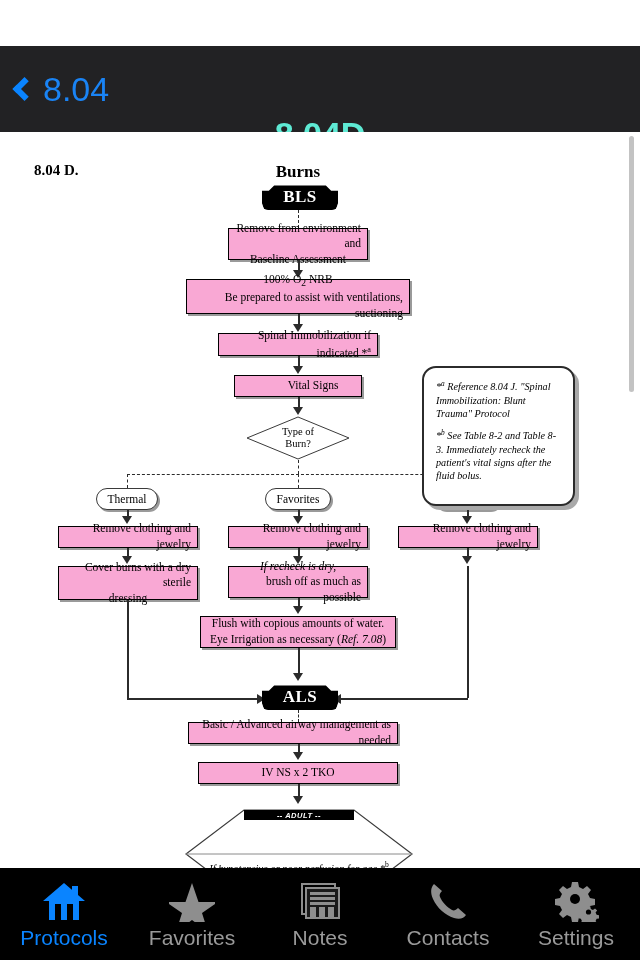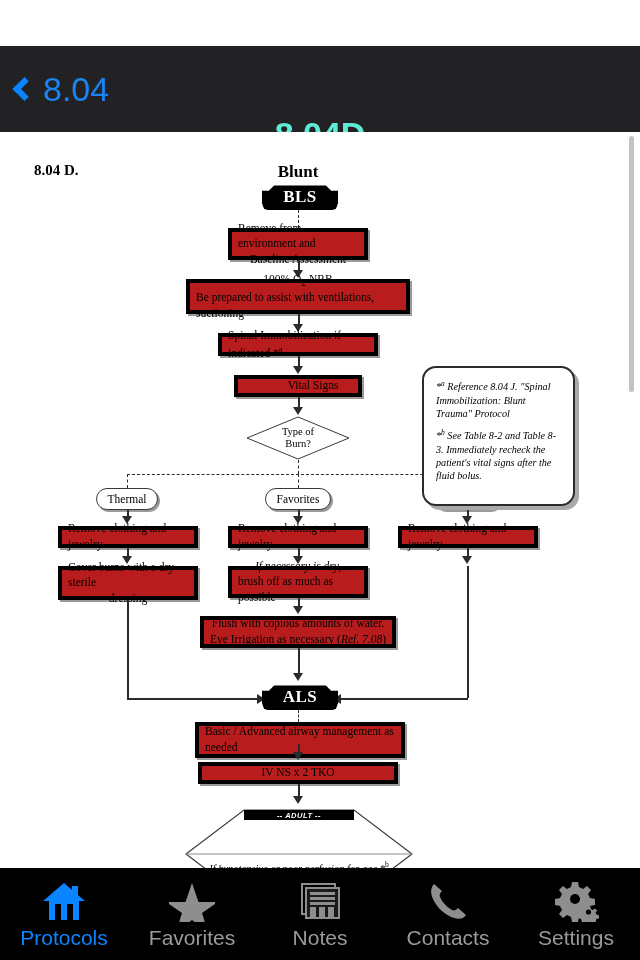--- a/index.html
+++ b/index.html
@@ -79,24 +79,24 @@
     font-family: "Liberation Serif", serif; color: #000;
   }
   .abs { position: absolute; }
 
   .doc-code { left: 34px; top: 30px; font-size: 15px; font-weight: bold; }
   .doc-title { left: 0; top: 30px; width: 596px; text-align: center;
                font-size: 17px; font-weight: bold; }
 
   
   .pbox {
-    border: 4px solid #000000; background: #b91c1c;
+    border: 1px solid #000000; background: #f9a8d4;
     box-shadow: 2px 2px 0 #9a9a9a;
     display: flex; flex-direction: column; align-items: center;
-    justify-content: center; text-align: left;
+    justify-content: center; text-align: right;
     font-size: 11.5px; line-height: 1.35; padding: 2px 6px;
   }
 
   
   .oval {
     border: 1px solid #3a3a3a; background: #fff; border-radius: 999px;
     box-shadow: 2px 2px 0 #9a9a9a;
     display: flex; align-items: center; justify-content: center;
     font-size: 11.5px;
   }
@@ -191,21 +191,21 @@
     </div>
     <div class="nav-title">8.04D</div>
   </div>
 
   <div class="content">
     <div class="scrollbar"></div>
 
     <div class="sheet">
 
       <div class="abs doc-code">8.04 D.</div>
-      <div class="abs doc-title">Blunt</div>
+      <div class="abs doc-title">Burns</div>
 
       <div class="abs banner" style="left:262px; top:52px; width:76px; height:26px;">BLS</div>
       <div class="abs dashv" style="left:298px; top:78px; height:18px;"></div>
 
       <div class="abs pbox" style="left:228px; top:96px; width:140px; height:32px;">
         <span>Remove from environment and</span>
         <span>Baseline Assessment</span>
       </div>
       <div class="abs vline" style="left:298px; top:128px; height:12px;"></div>
       <div class="abs arrowdown" style="left:293px; top:138px;"></div>
@@ -264,42 +264,42 @@
         <span>Cover burns with a dry sterile</span>
         <span>dressing</span>
       </div>
       <div class="abs vline" style="left:127px; top:468px; height:98px;"></div>
       <div class="abs hline" style="left:127px; top:566px; width:132px;"></div>
       <div class="abs arrowright" style="left:257px; top:562px;"></div>
 
       <div class="abs vline" style="left:298px; top:416px; height:10px;"></div>
       <div class="abs arrowdown" style="left:293px; top:424px;"></div>
       <div class="abs pbox" style="left:228px; top:434px; width:140px; height:32px;">
-        <span style="font-style:italic">If necessary is dry,</span>
+        <span style="font-style:italic">If recheck is dry,</span>
         <span>brush off as much as possible</span>
       </div>
       <div class="abs vline" style="left:298px; top:466px; height:10px;"></div>
       <div class="abs arrowdown" style="left:293px; top:474px;"></div>
       <div class="abs pbox" style="left:200px; top:484px; width:196px; height:32px;">
         <span>Flush with copious amounts of water.</span>
         <span><span>Eye Irrigation as necessary (</span><i>Ref. 7.08</i><span>)</span></span>
       </div>
       <div class="abs vline" style="left:298px; top:516px; height:28px;"></div>
       <div class="abs arrowdown" style="left:293px; top:541px;"></div>
 
       <div class="abs vline" style="left:467px; top:416px; height:10px;"></div>
       <div class="abs arrowdown" style="left:462px; top:424px;"></div>
       <div class="abs vline" style="left:467px; top:434px; height:132px;"></div>
       <div class="abs hline" style="left:339px; top:566px; width:129px;"></div>
       <div class="abs arrowleft" style="left:333px; top:562px;"></div>
 
       <div class="abs banner" style="left:262px; top:552px; width:76px; height:26px;">ALS</div>
       <div class="abs dashv" style="left:298px; top:578px; height:12px;"></div>
 
-      <div class="abs pbox" style="left:195px; top:590px; width:210px; height:36px;">Basic / Advanced airway management as needed</div>
+      <div class="abs pbox" style="left:188px; top:590px; width:210px; height:22px;">Basic / Advanced airway management as needed</div>
       <div class="abs vline" style="left:298px; top:612px; height:10px;"></div>
       <div class="abs arrowdown" style="left:293px; top:620px;"></div>
 
       <div class="abs pbox" style="left:198px; top:630px; width:200px; height:22px;">IV NS x 2 TKO</div>
       <div class="abs vline" style="left:298px; top:652px; height:14px;"></div>
       <div class="abs arrowdown" style="left:293px; top:664px;"></div>
 
       <div class="abs hexwrap">
         <svg width="230" height="92" viewBox="0 0 230 92" style="position:absolute;left:0;top:0;">
           <polygon points="60,2 170,2 228,46 170,90 60,90 2,46" fill="#fff" stroke="#3a3a3a" stroke-width="1.2"></polygon>

